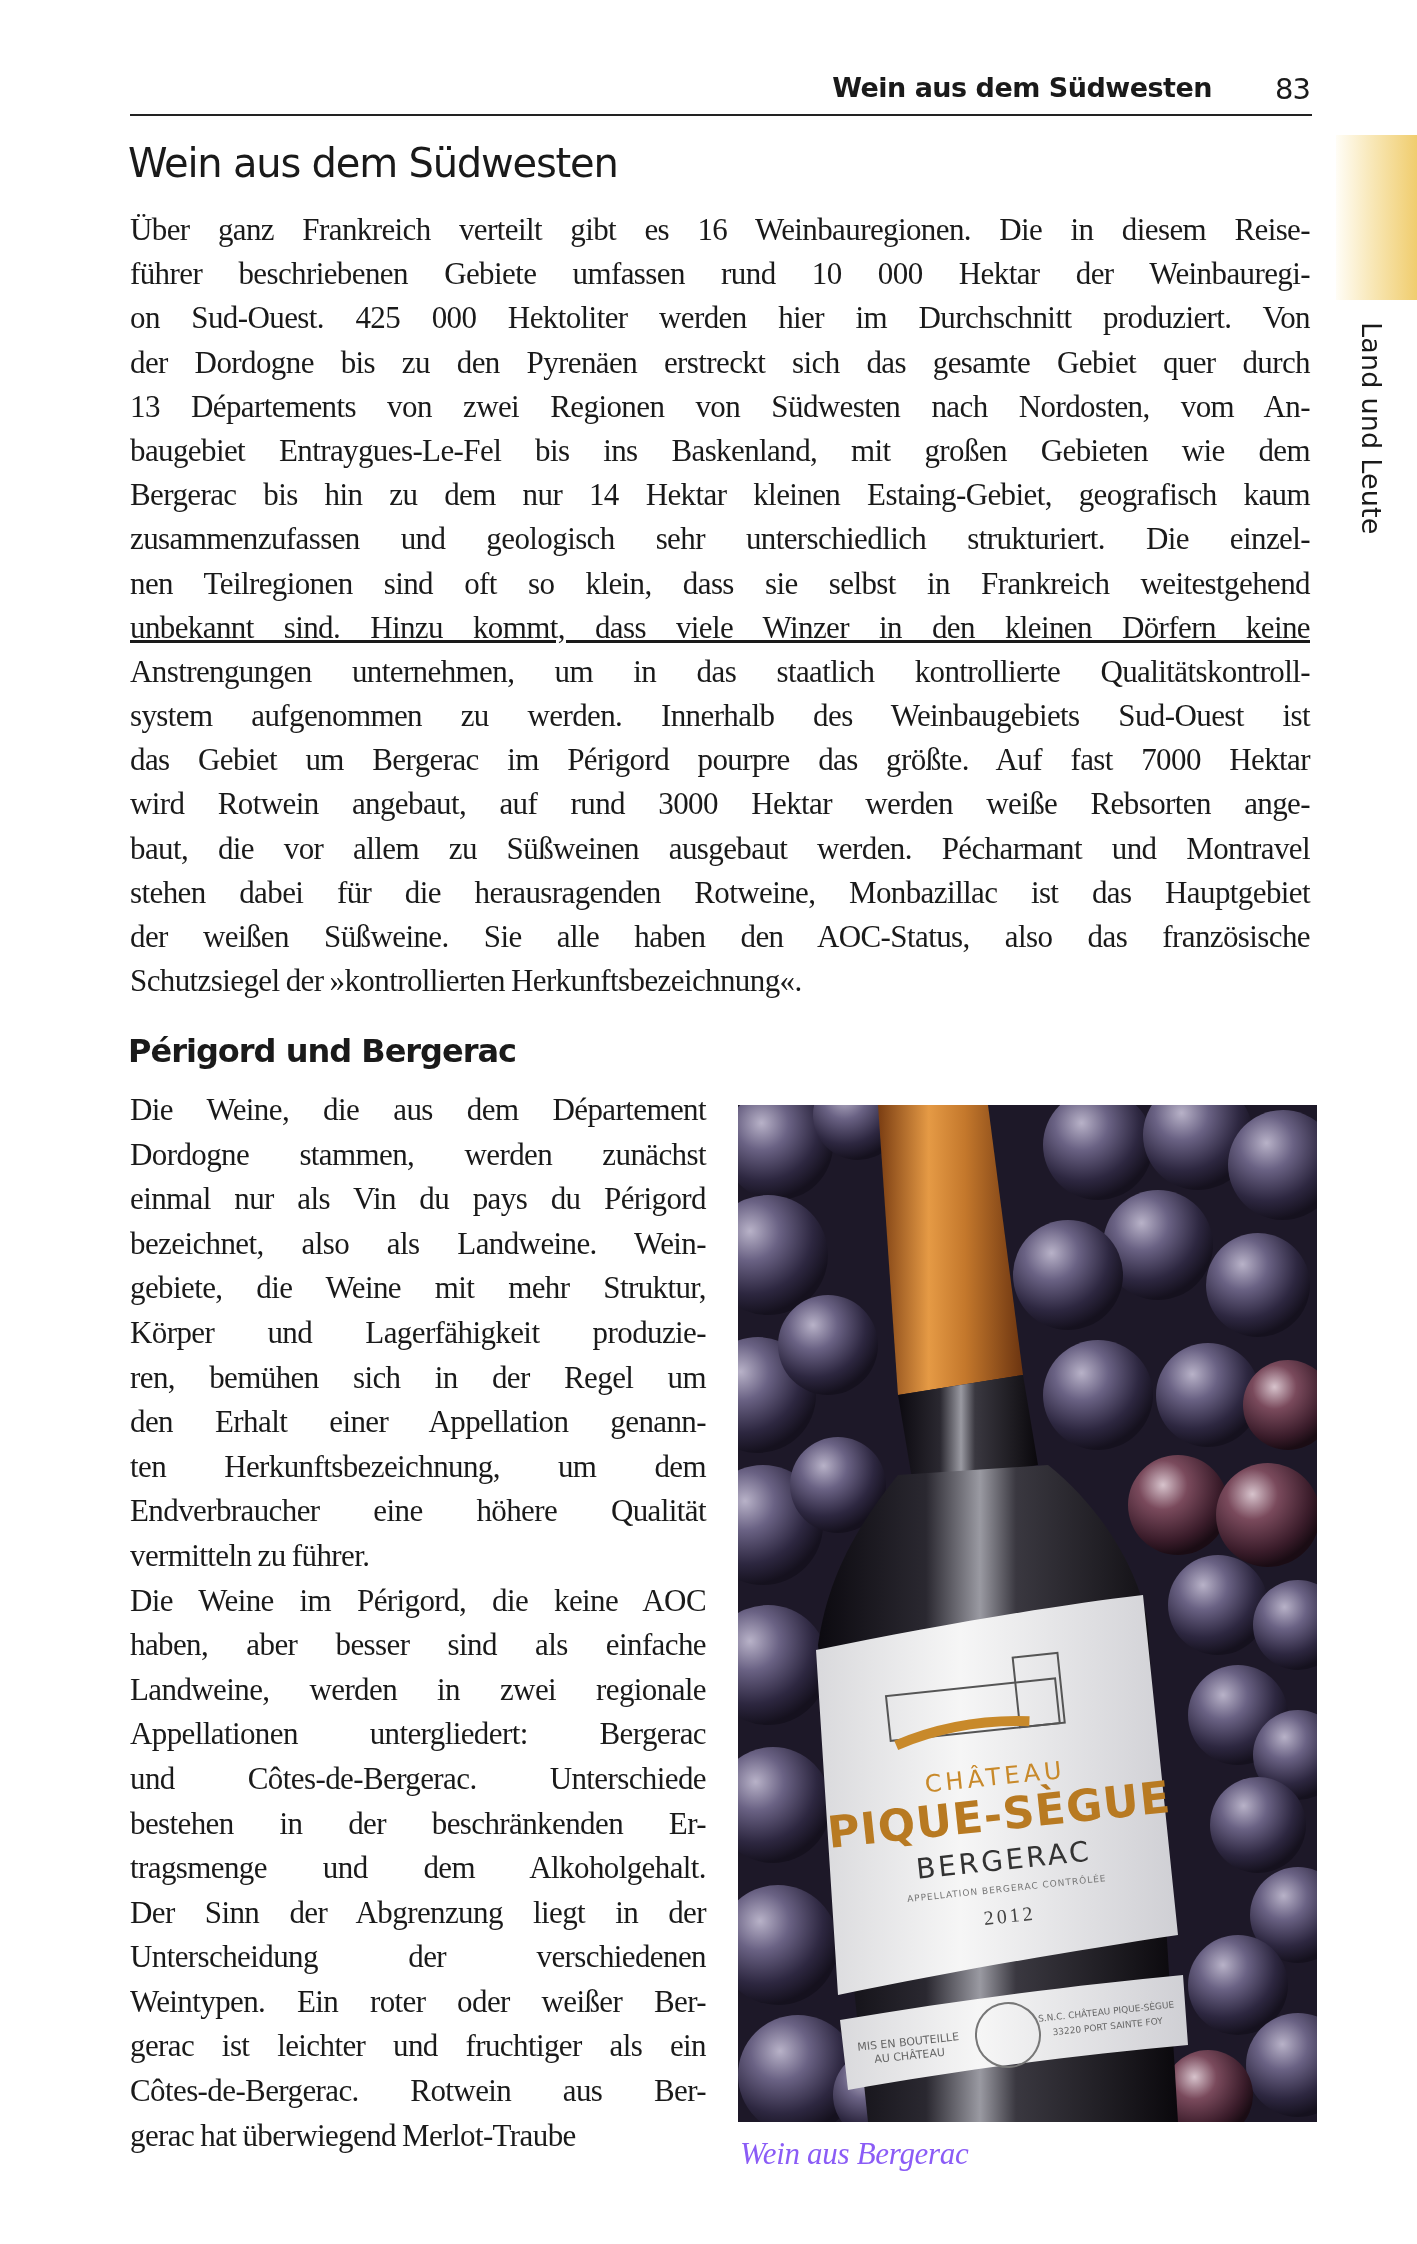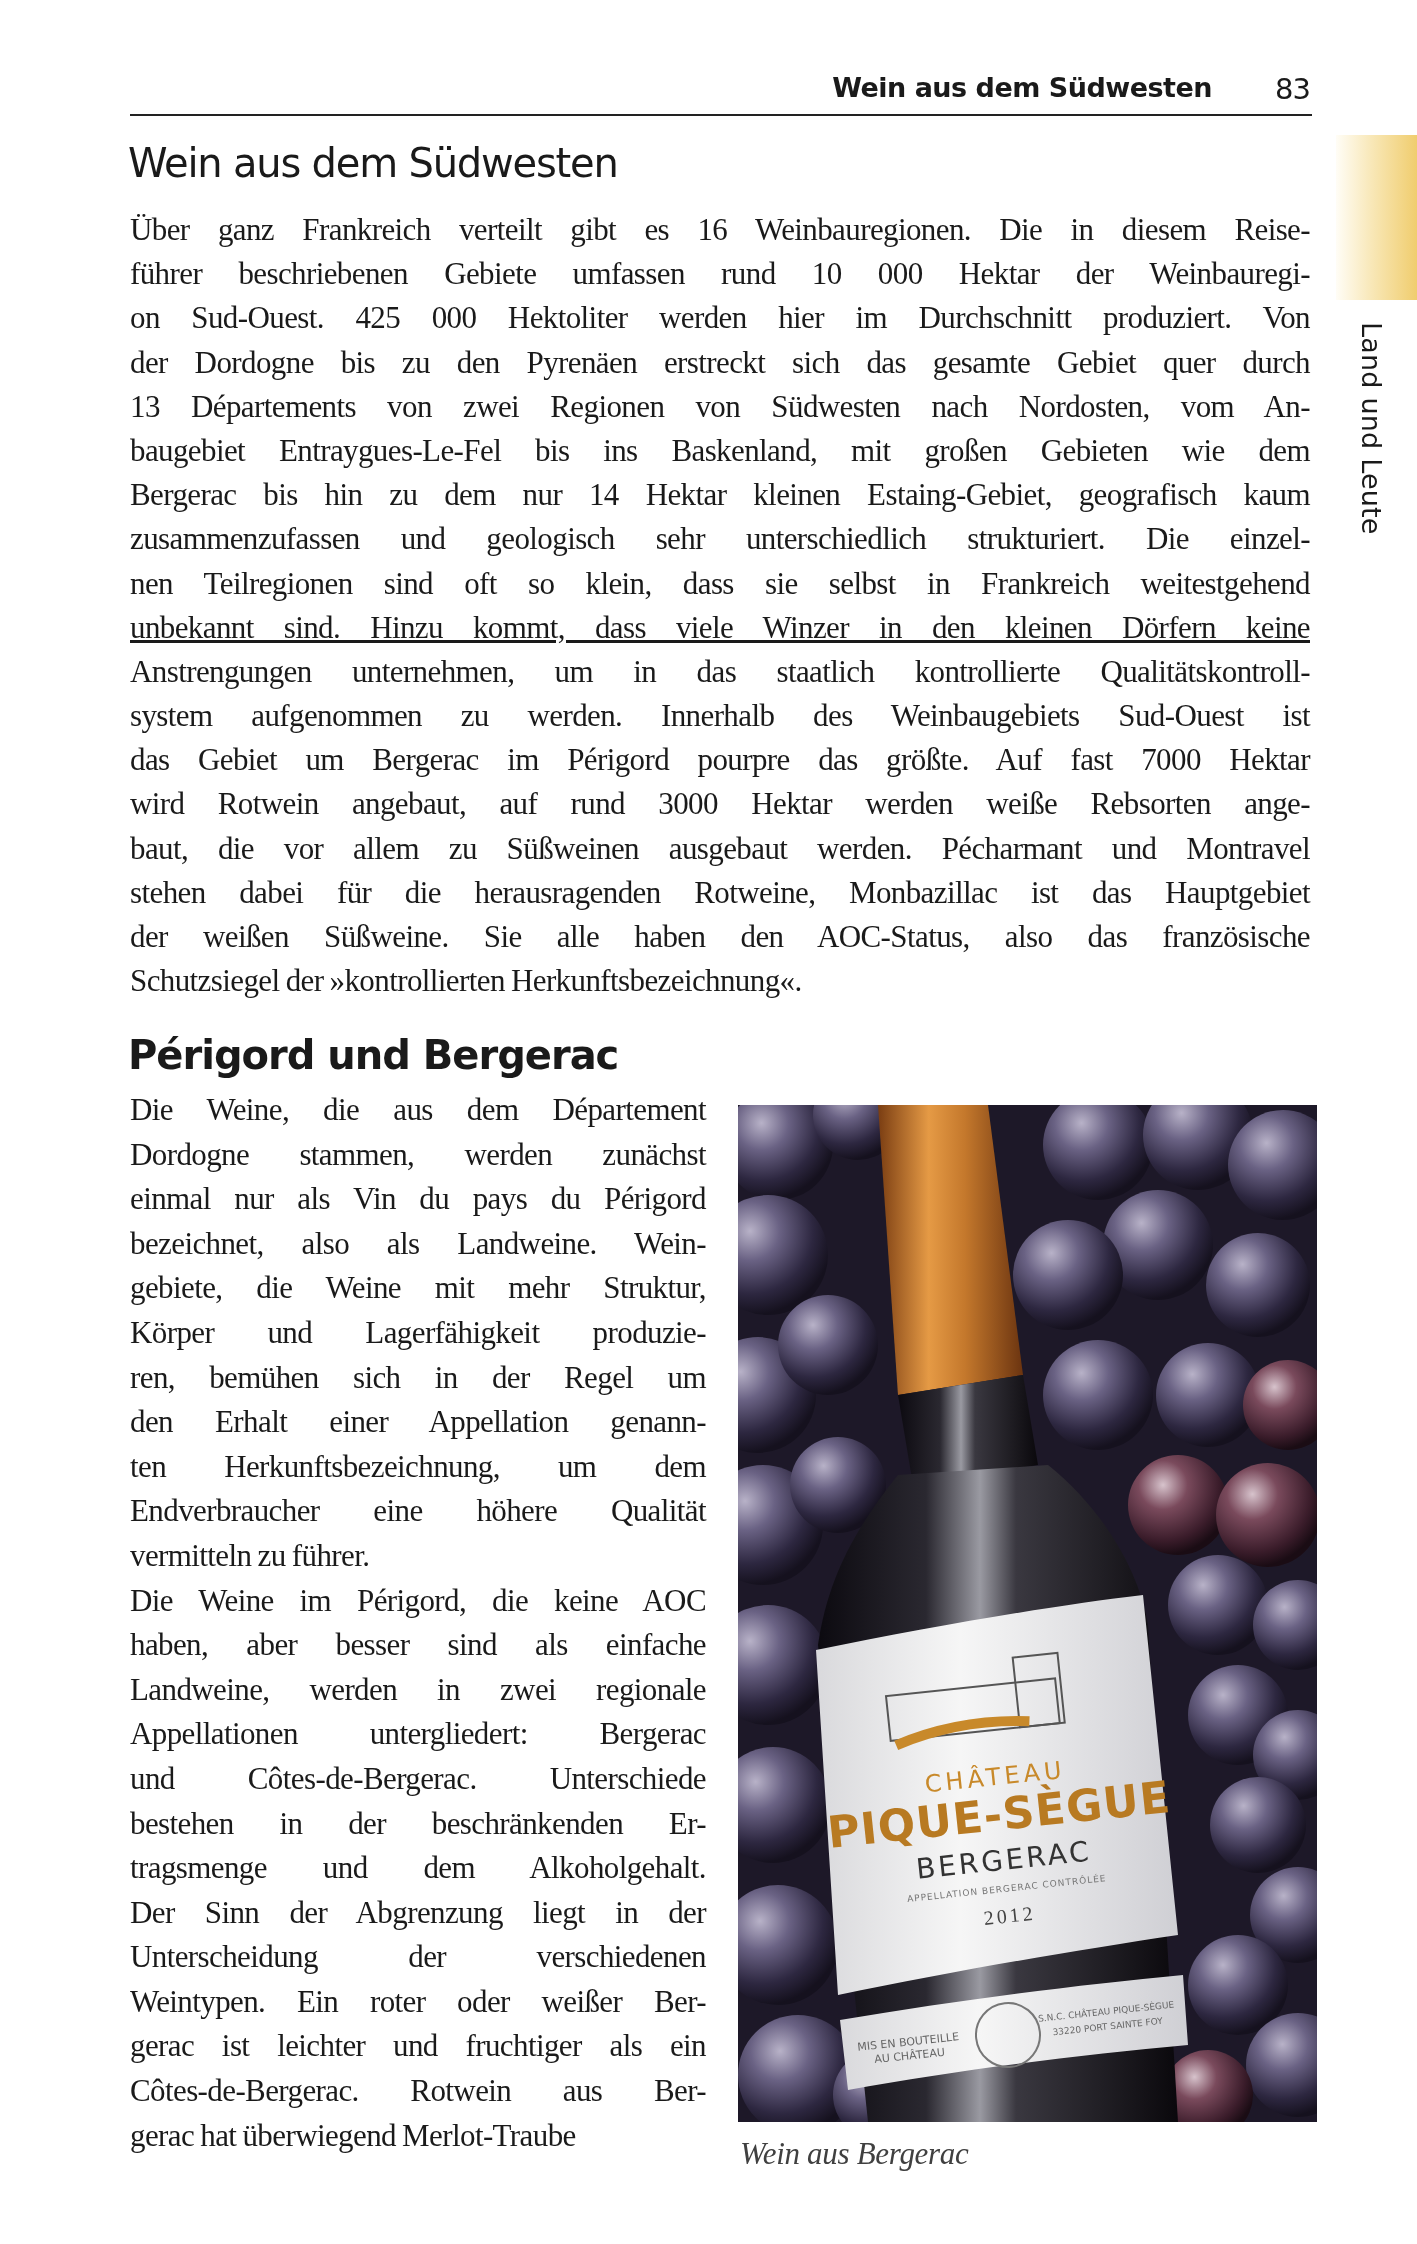--- a/index.html
+++ b/index.html
@@ -8,32 +8,32 @@
 
   .running-head { left:130px; top:70px; width:1182px; height:44px; border-bottom:2px solid #222; }
   .running-title { position:absolute; right:100px; top:2px; font-family:"DejaVu Sans", sans-serif; font-weight:bold; font-size:27px; letter-spacing:-0.5px; }
   .page-number { position:absolute; right:2px; top:2px; font-family:"DejaVu Sans", sans-serif; font-size:29px; letter-spacing:-1px; }
 
   .thumb-tab { left:1336px; top:135px; width:81px; height:165px; background:linear-gradient(to right, #fffdf6 0%, #f8e7b6 45%, #f0cd6e 100%); }
   .side-label { left:1335px; top:322px; width:60px; height:240px; }
   .side-label span { display:block; position:absolute; left:52px; top:0; transform-origin:0 0; transform:rotate(90deg); white-space:nowrap; font-family:"DejaVu Sans", sans-serif; font-size:27px; color:#1a1a1a; letter-spacing:0.2px; }
 
   .h1 { left:128px; top:140px; font-family:"DejaVu Sans", sans-serif; font-weight:normal; font-size:40px; letter-spacing:-1.2px; color:#1a1a1a; }
-  .h2 { left:128px; top:1032px; font-family:"DejaVu Sans", sans-serif; font-size:40px; letter-spacing:-1px; color:#1a1a1a; }
+  .h2 { left:128px; top:1032px; font-family:"DejaVu Sans", sans-serif; font-size:32px; letter-spacing:-1px; color:#1a1a1a; }
 
   .para { font-family:"Liberation Serif", serif; font-size:31px; line-height:44.2px; color:#1a1a1a; letter-spacing:-0.6px; word-spacing:-1px; }
   .para .ln { display:block; white-space:nowrap; text-align:justify; text-align-last:justify; height:44.2px; overflow:visible; }
   .para .ln.last { text-align-last:left; }
   .p1 { left:130px; top:208px; width:1180px; }
   .p2 { left:130px; top:1088px; width:576px; line-height:44.6px; }
   .p2 .ln { height:44.6px; }
 
   .photo { left:738px; top:1105px; width:579px; height:1017px; overflow:hidden; background:#2a2436; }
   .photo svg { display:block; }
-  .caption { left:740px; top:2136px; font-family:"Liberation Serif", serif; font-style:italic; font-size:31px; color:#404040; letter-spacing:-0.3px; }
+  .caption { left:740px; top:2136px; font-family:"Liberation Serif", serif; font-style:italic; font-size:31px; color:#8b5cf6; letter-spacing:-0.3px; }
 </style>
 </head>
 <body>
 
 <div class="abs running-head">
   <span class="running-title">Wein aus dem Südwesten</span>
   <span class="page-number">83</span>
 </div>
 
 <div class="abs thumb-tab"></div>

